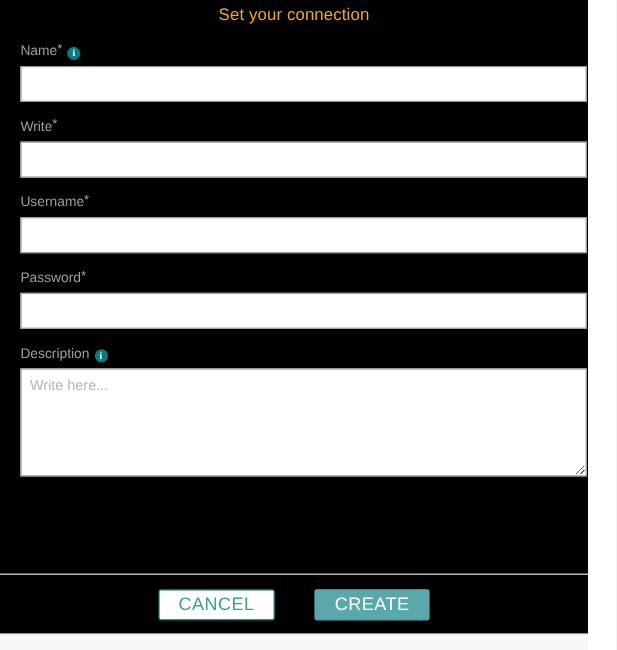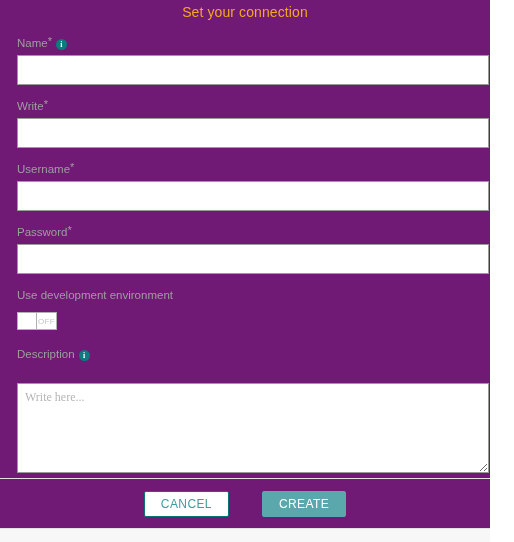--- a/index.html
+++ b/index.html
@@ -6,21 +6,21 @@
   html, body {
     margin: 0; padding: 0;
     width: 514px; height: 542px;
     background: #ffffff;
     font-family: "Liberation Sans", sans-serif;
     overflow: hidden;
   }
   .dialog {
     width: 490px; height: 542px;
     position: relative;
-    background: #701a75;
+    background: #000000;
     display: flex;
     flex-direction: column;
   }
   .dialog-title {
     text-align: center;
     color: #f5a623;
     font-size: 14px;
     font-weight: 400;
     line-height: 20px;
     padding-top: 2px;
@@ -108,43 +108,42 @@
     color: #c4c4c4;
     letter-spacing: 0.3px;
   }
 
   .textarea-field {
     display: block;
     width: 472px;
     height: 90px;
     border: 1px solid #9a9a9a;
     background: #ffffff;
-    font-family: Liberation Serif, serif;
+    font-family: Liberation Sans, sans-serif;
     font-size: 12px;
     color: #444;
     padding: 6px 7px;
     outline: none;
     resize: both;
     border-radius: 0;
-    margin-top: 17px;
   }
   .textarea-field::placeholder { color: #b5b5b5; }
 
   .dialog-footer {
     flex: 0 0 auto;
     border-top: 1px solid #e2e2e2;
     height: 50px;
     display: flex;
     align-items: center;
     justify-content: center;
     gap: 12px;
   }
   .btn {
     font-family: "Liberation Sans", sans-serif;
-    font-size: 12px;
+    font-size: 15px;
     letter-spacing: 0.4px;
     height: 26px;
     padding: 0 16px;
     border-radius: 2px;
     cursor: pointer;
     outline: none;
     line-height: 24px;
   }
   .btn-cancel {
     background: #ffffff;
@@ -199,31 +198,20 @@
     </div>
 
     <div class="field">
       <div class="field-label">
         <span>Password</span>
           <span class="req-star">*</span>
       </div>
       <input class="text-input" type="password" value="" placeholder="" style="">
     </div>
 
-    <div class="field">
-      <div class="field-label">
-        <span>Use development environment</span>
-      </div>
-      <div class="toggle-row">
-        <div class="toggle">
-          <div class="toggle-knob"></div>
-          <div class="toggle-label">OFF</div>
-        </div>
-      </div>
-    </div>
 
     <div class="field">
       <div class="field-label">
         <span>Description</span>
         <span class="info-icon">i</span>
       </div>
       <textarea class="textarea-field" placeholder="Write here..." style=""></textarea>
     </div>
 
   </div>

